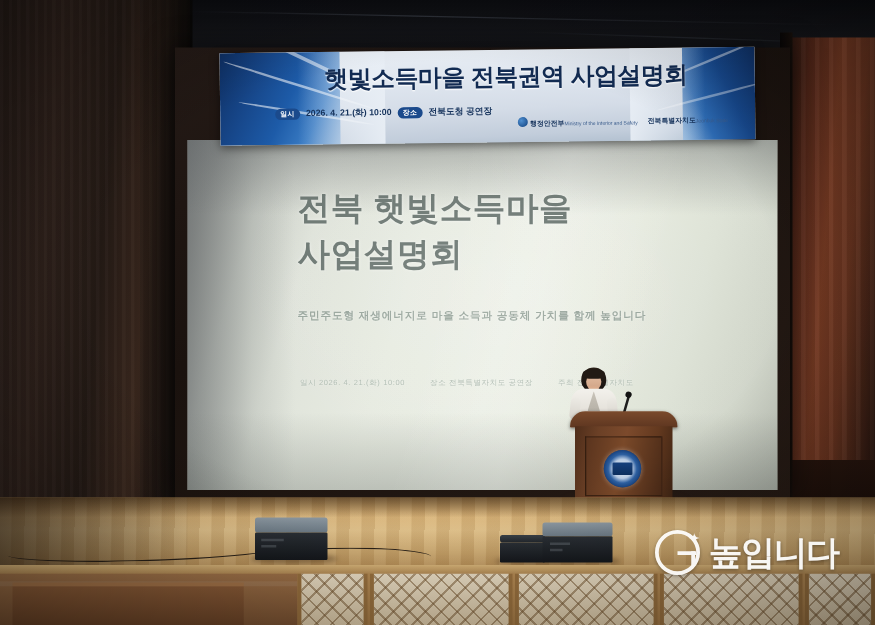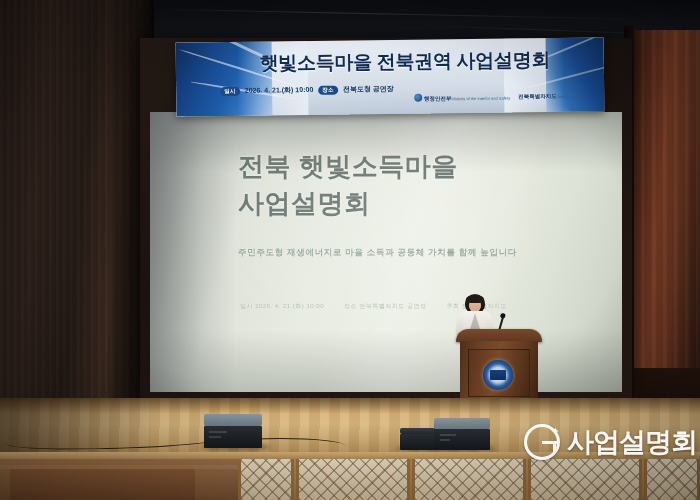--- a/index.html
+++ b/index.html
@@ -507,16 +507,16 @@
   <div class="lattice lat2"></div>
   <div class="lattice lat3"></div>
   <div class="lattice lat4"></div>
 
   <div class="vignette"></div>
 
   <div class="watermark">
     <span class="wm-logo">
       <span class="wm-spark">✦</span>
     </span>
-    <span class="wm-text">사업설명회</span>
+    <span class="wm-text">높입니다</span>
   </div>
 
 </div>
 
 </body></html>

